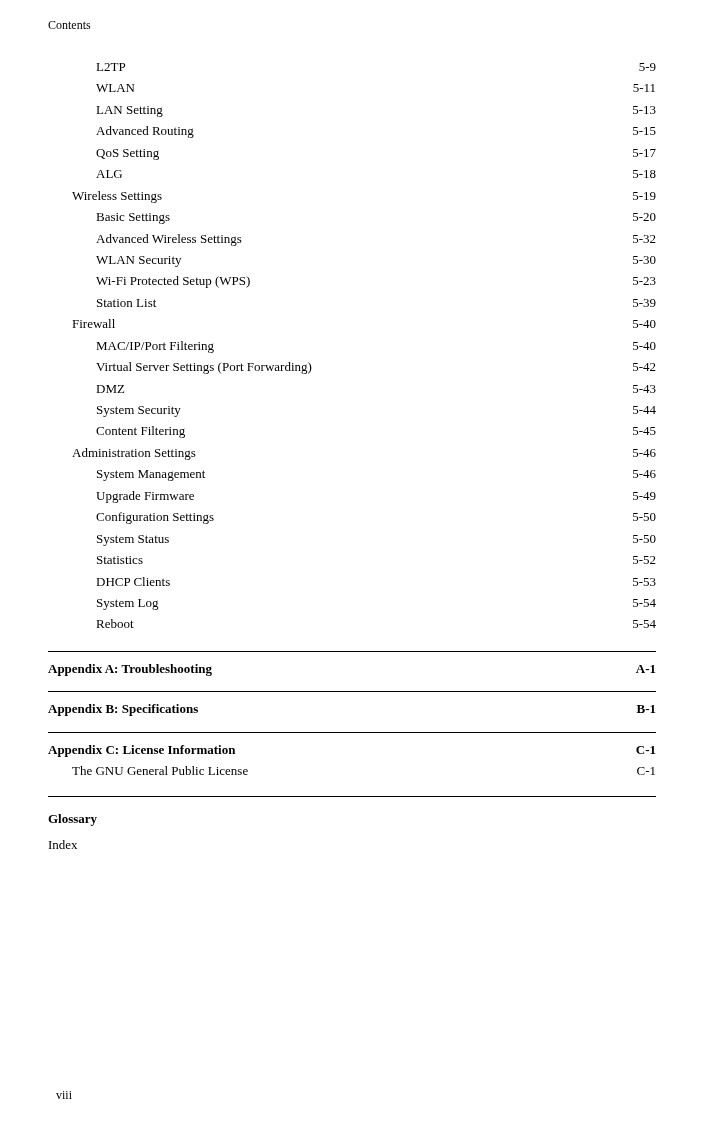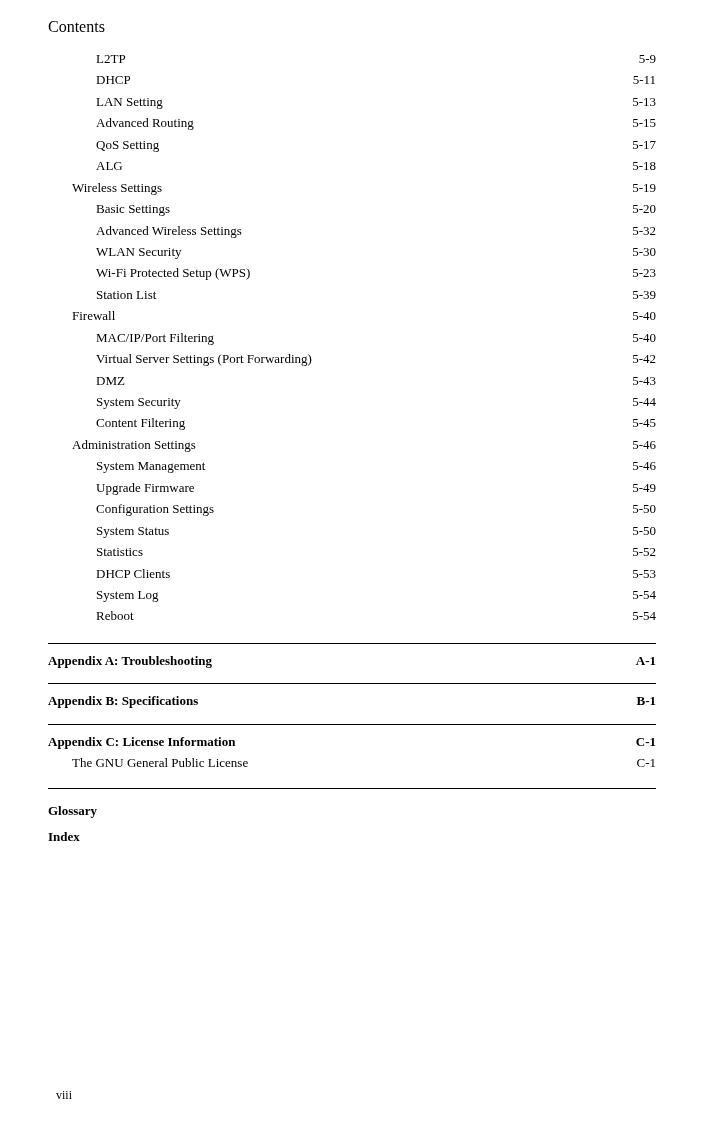--- a/index.html
+++ b/index.html
@@ -10,22 +10,22 @@
     body {
       font-family: Times New Roman, serif;
       font-size: 13px;
       background: #fff;
       color: #000;
       width: 704px;
       min-height: 1123px;
       padding: 18px 48px 40px 48px;
     }
     .contents-label {
-      font-size: 16px;
-      margin-bottom: 12px;
+      font-size: 12px;
+      margin-bottom: 23px;
     }
     .toc-entry {
       display: flex;
       justify-content: space-between;
       line-height: 1.65;
     }
     .toc-entry .page-num {
       white-space: nowrap;
       margin-left: 8px;
     }
@@ -64,21 +64,21 @@
 <body>
 
 <div class="contents-label">Contents</div>
 
 <div id="toc-container">
     <div class="toc-entry">
       <span class="indent-2">L2TP</span>
       <span class="page-num">5-9</span>
     </div>
     <div class="toc-entry">
-      <span class="indent-2">DHCP</span>
+      <span class="indent-2">WLAN</span>
       <span class="page-num">5-11</span>
     </div>
     <div class="toc-entry">
       <span class="indent-2">LAN Setting</span>
       <span class="page-num">5-13</span>
     </div>
     <div class="toc-entry">
       <span class="indent-2">Advanced Routing</span>
       <span class="page-num">5-15</span>
     </div>
@@ -201,17 +201,17 @@
         <span class="appendix-sub">The GNU General Public License</span>
         <span class="page-num">C-1</span>
       </div>
       <div style="height: 6px;"></div>
     </div>
   </div>
 
 <div id="extras-container">
     <div class="glossary-section">
       <p style="font-weight: bold; margin-bottom: 10px; margin-top: 6px;">Glossary</p>
-      <p style="font-weight: bold; margin-bottom: 10px; margin-top: 6px;">Index</p>
+      <p style="font-weight: normal; margin-bottom: 10px; margin-top: 6px;">Index</p>
     </div>
   </div>
 
 <div class="page-footer" id="footer-page">viii</div>
 
 </body></html>

